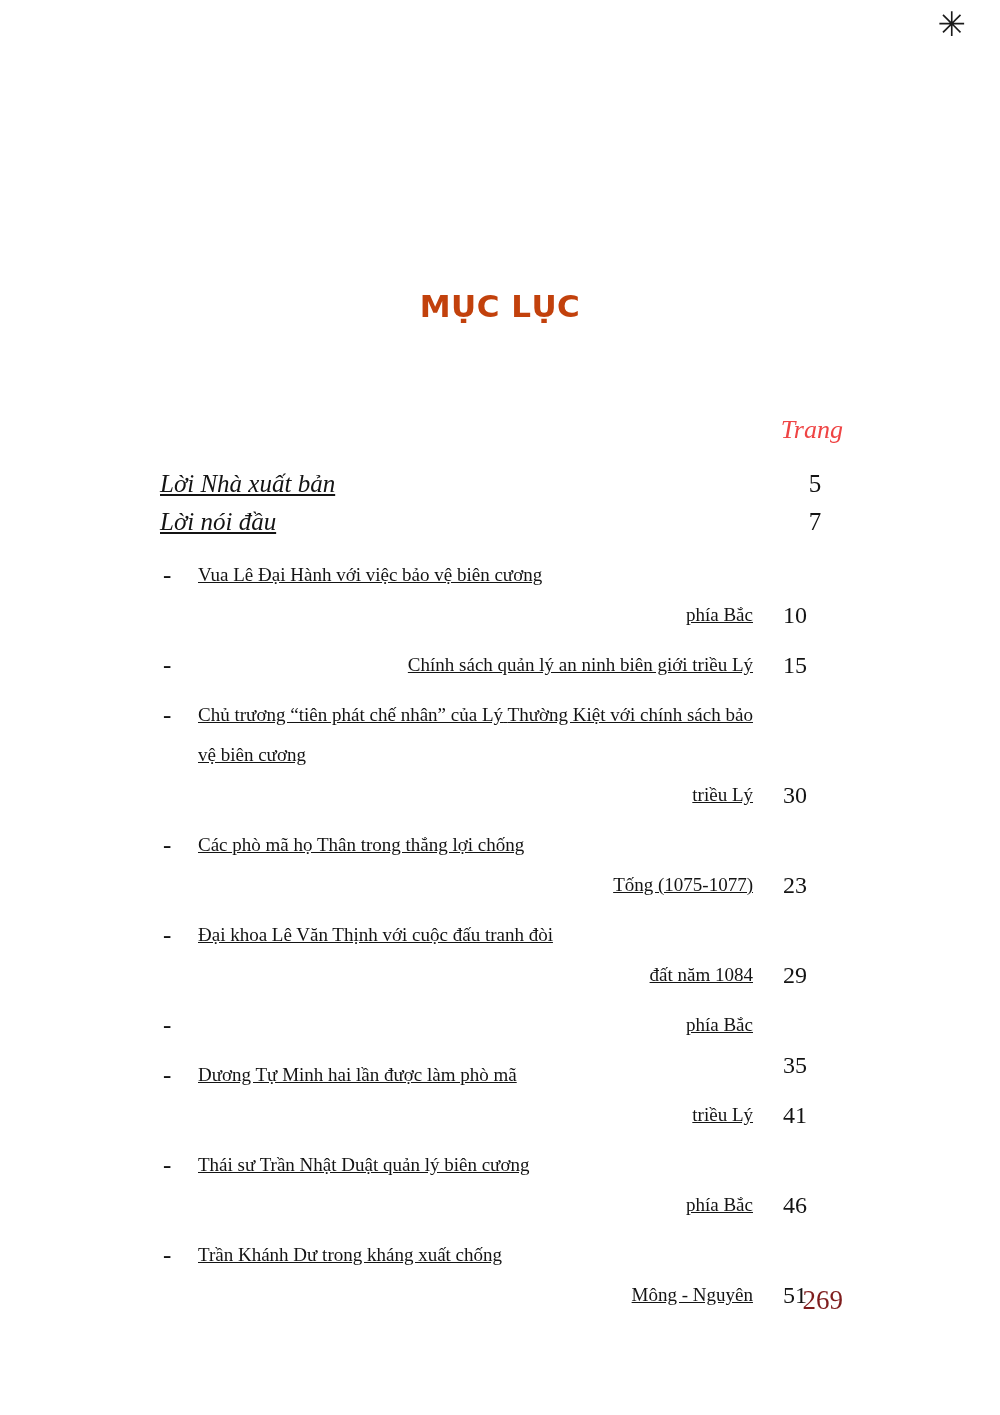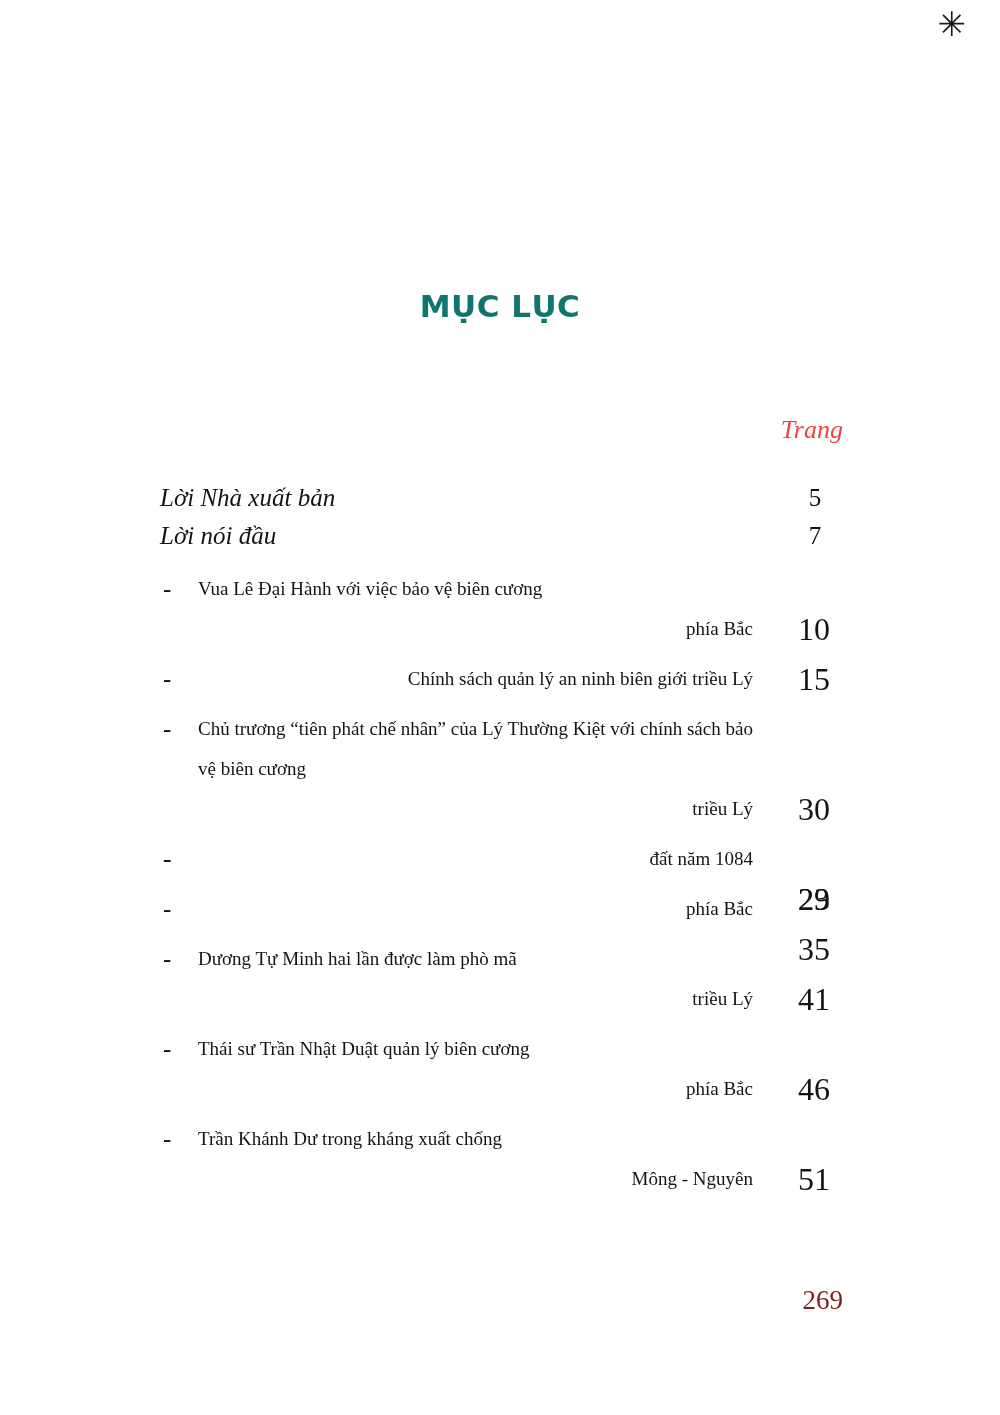--- a/index.html
+++ b/index.html
@@ -34,39 +34,40 @@
   .toc-title {
     position: absolute;
     top: 288px;
     left: 0;
     width: 1000px;
     text-align: center;
     font-family: "DejaVu Sans", sans-serif;
     font-weight: bold;
     font-size: 31px;
     letter-spacing: 0.5px;
-    color: #0f766e;
+    color: #c2410c;
   }
 
   .page-col-header {
     position: absolute;
     top: 415px;
     left: 0;
     width: 843px;
     text-align: right;
     font-style: italic;
     font-size: 26px;
     color: #ef4444;
   }
 
   .toc-body {
     position: absolute;
-    top: 479px;
+    top: 465px;
     left: 160px;
     width: 685px;
+    text-decoration: underline;
   }
 
   .front-entry {
     position: relative;
     height: 38px;
     font-style: italic;
     font-size: 25px;
     line-height: 38px;
   }
   .front-entry .label {
@@ -107,22 +108,21 @@
     hyphens: none;
   }
   .entry .text .lastline {
     display: block;
     text-align: right;
   }
   .entry .pageno {
     position: absolute;
     right: 0;
     width: 62px;
-    text-align: center;
-    font-size: 32px;
+    font-size: 24px;
     line-height: 40px;
   }
   .entry.lines-1 .pageno { top: 0; }
   .entry.lines-2 .pageno { top: 40px; }
   .entry.lines-3 .pageno { top: 80px; }
 
   .folio {
     position: absolute;
     top: 1285px;
     left: 0;
@@ -179,26 +179,31 @@
         <span class="text">
           <span>Chủ trương “tiên phát chế nhân” của Lý</span>
           <span>Thường Kiệt với chính sách bảo vệ biên cương</span>
           <span class="lastline">triều Lý</span>
         </span>
         <span class="pageno">30</span>
       </div>
 
       <div class="entry lines-2">
         <span class="bullet">-</span>
+        <span class="text">
+          <span>Các phò mã họ Thân trong thắng lợi chống</span>
+          <span class="lastline">Tống (1075-1077)</span>
+        </span>
         <span class="pageno">23</span>
       </div>
 
       <div class="entry lines-2">
         <span class="bullet">-</span>
         <span class="text">
+          <span>Đại khoa Lê Văn Thịnh với cuộc đấu tranh đòi</span>
           <span class="lastline">đất năm 1084</span>
         </span>
         <span class="pageno">29</span>
       </div>
 
       <div class="entry lines-2">
         <span class="bullet">-</span>
         <span class="text">
           <span class="lastline">phía Bắc</span>
         </span>

